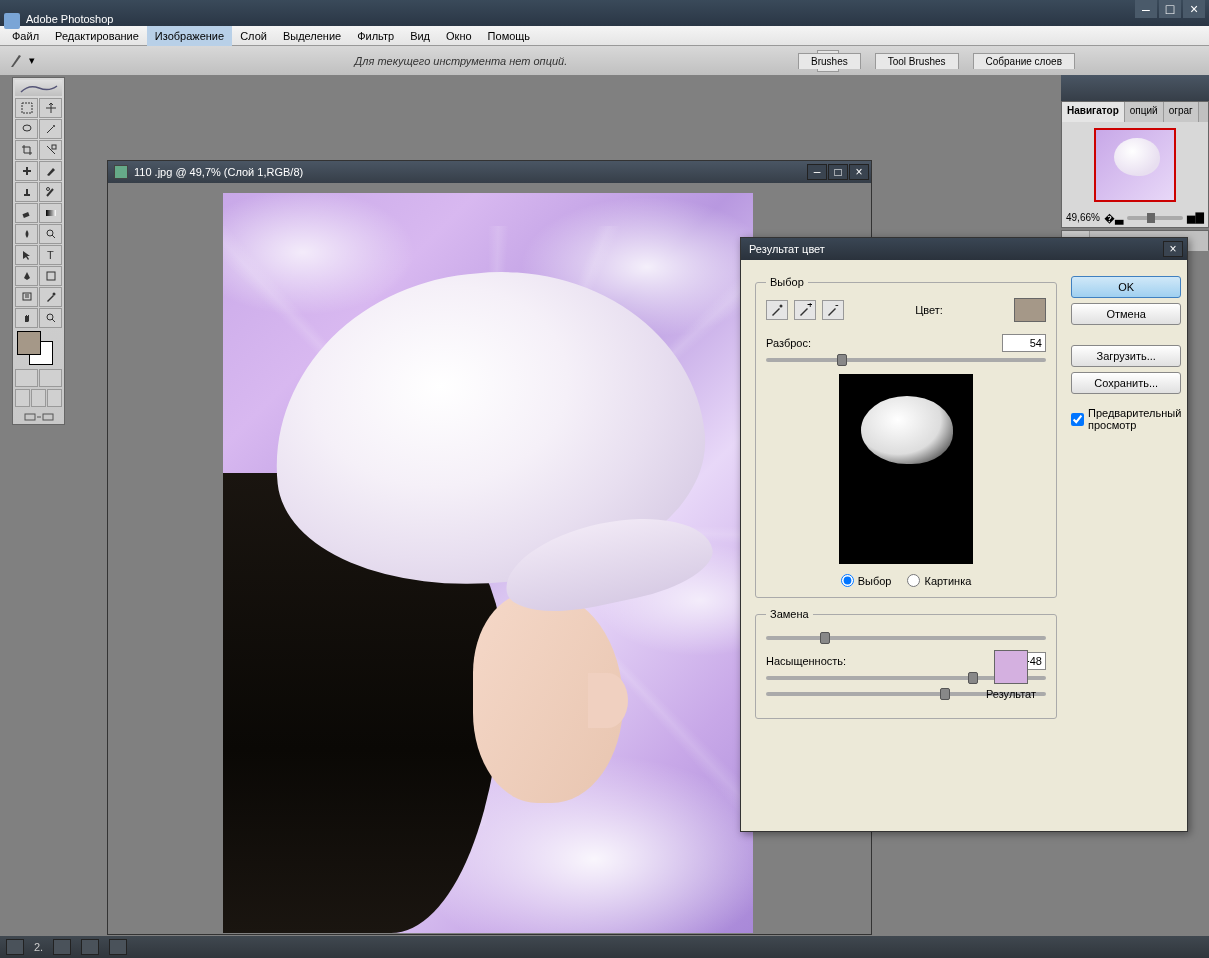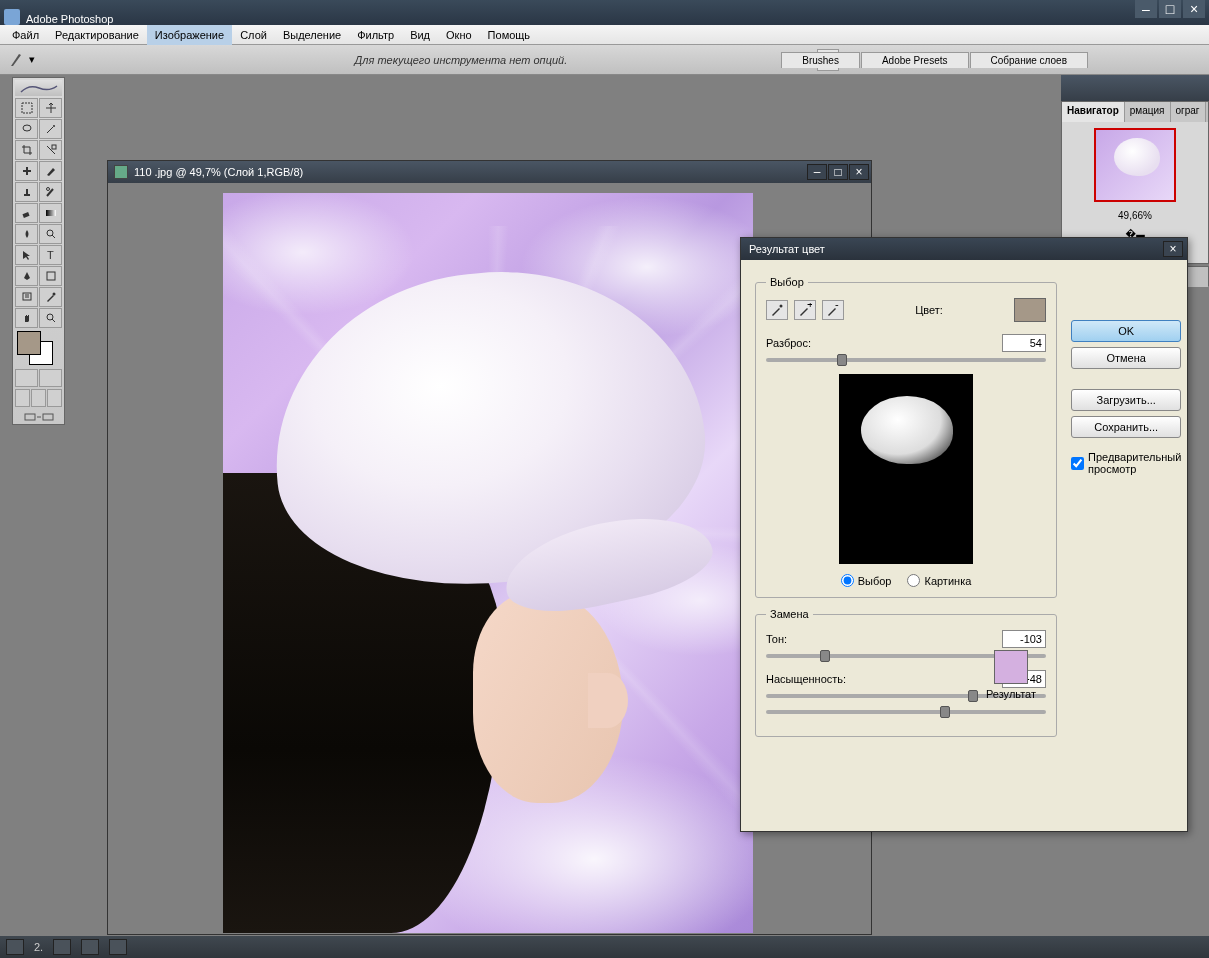--- a/index.html
+++ b/index.html
@@ -1,35 +1,35 @@
 <!DOCTYPE html>
 <html><head>
 <meta charset="utf-8">
 <style>
 * { margin:0; padding:0; box-sizing:border-box; font-family:Tahoma,Arial,sans-serif; font-size:11px; user-select:none; }
 body { width:1209px; height:958px; background:#808080; overflow:hidden; position:relative; }
 
 
-.titlebar { height:25px; background:linear-gradient(to bottom,#3a4a5a,#2a3645); display:flex; align-items:flex-end; padding:0 4px; color:#fff; position:relative; }
+.titlebar { height:25px; background:linear-gradient(to bottom,#3a4a5a,#2a3645); display:flex; align-items:flex-start; padding:13px 4px; color:#fff; position:relative; }
 .titlebar .logo { width:16px; height:16px; background:#7aa5d6; border-radius:2px; margin-right:6px; }
 .titlebar .wc { position:absolute; right:4px; top:0; display:flex; gap:2px; }
 .titlebar .wc div { width:22px; height:18px; background:#4a5a6a; color:#fff; display:flex; align-items:center; justify-content:center; cursor:pointer; font-size:14px; }
 
 
 .menubar { height:20px; background:linear-gradient(to bottom,#f5f5f5,#e5e5e5); display:flex; align-items:center; padding:0 4px; border-bottom:1px solid #999; }
 .menubar .mi { padding:15px 8px; cursor:pointer; }
 .menubar .mi.sel { background:#b8d0e8; }
 
 
 .optbar { height:30px; background:linear-gradient(to bottom,#d8d8d8,#c0c0c0); border-bottom:1px solid #888; display:flex; align-items:center; padding:0 8px; position:relative; }
 .optbar .tool-ico { width:18px; height:18px; display:flex; align-items:center; justify-content:center; }
 .optbar .msg { flex:0 0 auto; margin-left:320px; font-style:italic; color:#333; }
 .optbar .printer { position:absolute; right:370px; width:22px; height:22px; border:1px solid #999; background:#e5e5e5; display:flex; align-items:center; justify-content:center; }
 .optbar .tabs { position:absolute; right:120px; display:flex; }
-.optbar .tabs .t { padding:2px 20px; background:#e8e8e8; border:1px solid #999; border-bottom:none; margin-right:1px; font-size:10px; }
+.optbar .tabs .t { padding:2px 12px; background:#e8e8e8; border:1px solid #999; border-bottom:none; margin-right:14px; font-size:10px; }
 
 
 .workspace { position:absolute; left:0; top:75px; right:0; bottom:22px; background:#808080; }
 
 
 .toolbox { position:absolute; left:12px; top:2px; width:53px; background:linear-gradient(to bottom,#d8d8d8,#c8c8c8); border:1px solid #666; padding:2px; }
 .toolbox .hdr { height:16px; background:linear-gradient(to bottom,#e0e0e0,#c0c0c0); margin-bottom:2px; display:flex; align-items:center; justify-content:center; }
 .toolbox .hdr svg { width:40px; height:12px; }
 .toolbox .row { display:flex; gap:1px; margin-bottom:1px; }
 .toolbox .tb { width:23px; height:20px; background:#d0d0d0; border:1px solid #999; display:flex; align-items:center; justify-content:center; cursor:pointer; position:relative; }
@@ -64,34 +64,34 @@
 .docwin .canvas .nose { position:absolute; left:365px; top:400px; width:40px; height:55px; background:#f0d0c0; border-radius:0 60% 60% 0; }
 
 
 .panels { position:absolute; right:0; top:0; width:148px; height:100%; }
 .panel { background:#d8d8d8; border:1px solid #666; margin-bottom:2px; }
 .panel .ptabs { display:flex; height:20px; background:#c0c0c0; }
 .panel .ptabs .pt { padding:3px 5px; font-size:10px; border-right:1px solid #999; background:#c8c8c8; cursor:pointer; }
 .panel .ptabs .pt.act { background:#e5e5e5; font-weight:bold; }
 .navthumb { width:82px; height:74px; margin:6px auto; border:2px solid #c00; background:linear-gradient(135deg,#c8a8e8,#e8d8f8); position:relative; }
 .navthumb .mini { position:absolute; left:18px; top:8px; width:46px; height:38px; background:radial-gradient(ellipse at 40% 35%,#fff,#e8dff0 70%); border-radius:50% 50% 45% 50%; }
-.navctrl { display:flex; align-items:center; padding:2px 4px; gap:4px;flex-direction:column; }
+.navctrl { display:flex; align-items:center; padding:2px 4px; gap:4px; }
 .navctrl .zv { font-size:10px; }
 .navctrl .slider { flex:1; height:4px; background:#aaa; border-radius:2px; position:relative; }
 .navctrl .slider .th { position:absolute; left:35%; top:-3px; width:8px; height:10px; background:#666; }
 
 
 .dialog { position:absolute; left:740px; top:162px; width:448px; height:595px; background:#ece9d8; border:1px solid #333; box-shadow:2px 2px 8px rgba(0,0,0,0.4); }
 .dialog .dbar { height:22px; background:linear-gradient(to bottom,#3a4654,#2a323c); display:flex; align-items:center; padding:0 8px; color:#fff; position:relative; }
 .dialog .dbar .cls { position:absolute; right:4px; width:20px; height:16px; background:#3a4450; border:1px solid #222; display:flex; align-items:center; justify-content:center; cursor:pointer; font-size:12px; }
 .dialog .body { padding:16px 14px; display:flex; gap:14px; }
 .dialog .left { flex:1; }
 .dialog .right { width:128px; display:flex; flex-direction:column; gap:5px; }
 .dialog .btn { height:22px; background:linear-gradient(to bottom,#fff,#e0e0e0); border:1px solid #888; border-radius:3px; display:flex; align-items:center; justify-content:center; cursor:pointer; font-size:11px; }
-.dialog .btn.pri { background:linear-gradient(to bottom,#d0e8f8,#a0d0f0); border-color:#4080c0;margin-top:44px; }
+.dialog .btn.pri { background:linear-gradient(to bottom,#d0e8f8,#a0d0f0); border-color:#4080c0; }
 .dialog fieldset { border:1px solid #aaa; border-radius:3px; padding:10px; margin-bottom:10px; }
 .dialog legend { padding:0 4px; font-size:11px; }
 .dialog .eyerow { display:flex; gap:6px; align-items:center; margin-bottom:12px; }
 .dialog .eye { width:22px; height:20px; border:1px solid #999; background:#e5e5e5; display:flex; align-items:center; justify-content:center; cursor:pointer; }
 .dialog .colorsw { width:32px; height:24px; border:1px solid #666; margin-left:auto; }
 .dialog .srow { display:flex; align-items:center; margin-bottom:4px; gap:6px; }
 .dialog .srow label { flex:0 0 auto; }
 .dialog .srow input[type=text] { width:44px; height:18px; border:1px solid #888; text-align:right; padding:0 3px; font-size:11px; }
 .dialog .slid { height:4px; background:#aaa; border-radius:2px; margin:6px 0 12px; position:relative; }
 .dialog .slid .h { position:absolute; top:-4px; width:10px; height:12px; background:#888; border:1px solid #555; border-radius:2px; transform:translateX(-50%); }
@@ -141,21 +141,21 @@
   <span style="margin-left:3px">▾</span>
   <span class="msg">Для текущего инструмента нет опций.</span>
   <div class="printer">
     <svg width="14" height="14" viewBox="0 0 14 14">
         <rect x="2" y="4" width="10" height="7" fill="#888"></rect>
         <rect x="4" y="1" width="6" height="3" fill="#aaa"></rect>
       </svg>
   </div>
   <div class="tabs">
     <div class="t">Brushes</div>
-    <div class="t">Adobe Presets</div>
+    <div class="t">Tool Brushes</div>
     <div class="t">Собрание слоев</div>
   </div>
 </div>
 
 <div class="workspace">
 
   <div class="toolbox">
     <div class="hdr">
       <svg viewBox="0 0 40 12">
           <path d="M2 10 Q10 2 20 6 T38 4" stroke="#557" fill="none" stroke-width="1.5"></path>
@@ -352,21 +352,21 @@
         <div class="brim"></div>
       </div>
     </div>
   </div>
 
   <div class="panels">
     <div style="height:26px;background:linear-gradient(to bottom,#4a5664,#363e48)"></div>
     <div class="panel">
       <div class="ptabs">
         <div class="pt act">Навигатор</div>
-        <div class="pt">рмация</div>
+        <div class="pt">опций</div>
         <div class="pt">ограг</div>
       </div>
       <div class="navthumb">
         <div class="mini"></div>
       </div>
       <div class="navctrl">
         <span class="zv">49,66%</span>
         <span>�▃</span>
         <div class="slider">
             <div class="th"></div>
@@ -431,25 +431,20 @@
             <label>
                 <input type="radio" name="pv" style="">
                 <span>Картинка</span>
               </label>
           </div>
         </fieldset>
 
         <fieldset style="position:relative">
           <legend>Замена</legend>
           <div style="width:280px">
-            <div class="srow">
-              <label>Тон:</label>
-                <span style="flex:1"></span>
-              <input type="text" value="-103" style="">
-            </div>
             <div class="slid">
                 <div class="h" style="left:21%"></div>
               </div>
             <div class="srow">
               <label>Насыщенность:</label>
                 <span style="flex:1"></span>
               <input type="text" value="+48" style="">
             </div>
             <div class="slid">
                 <div class="h" style="left:74%"></div>

